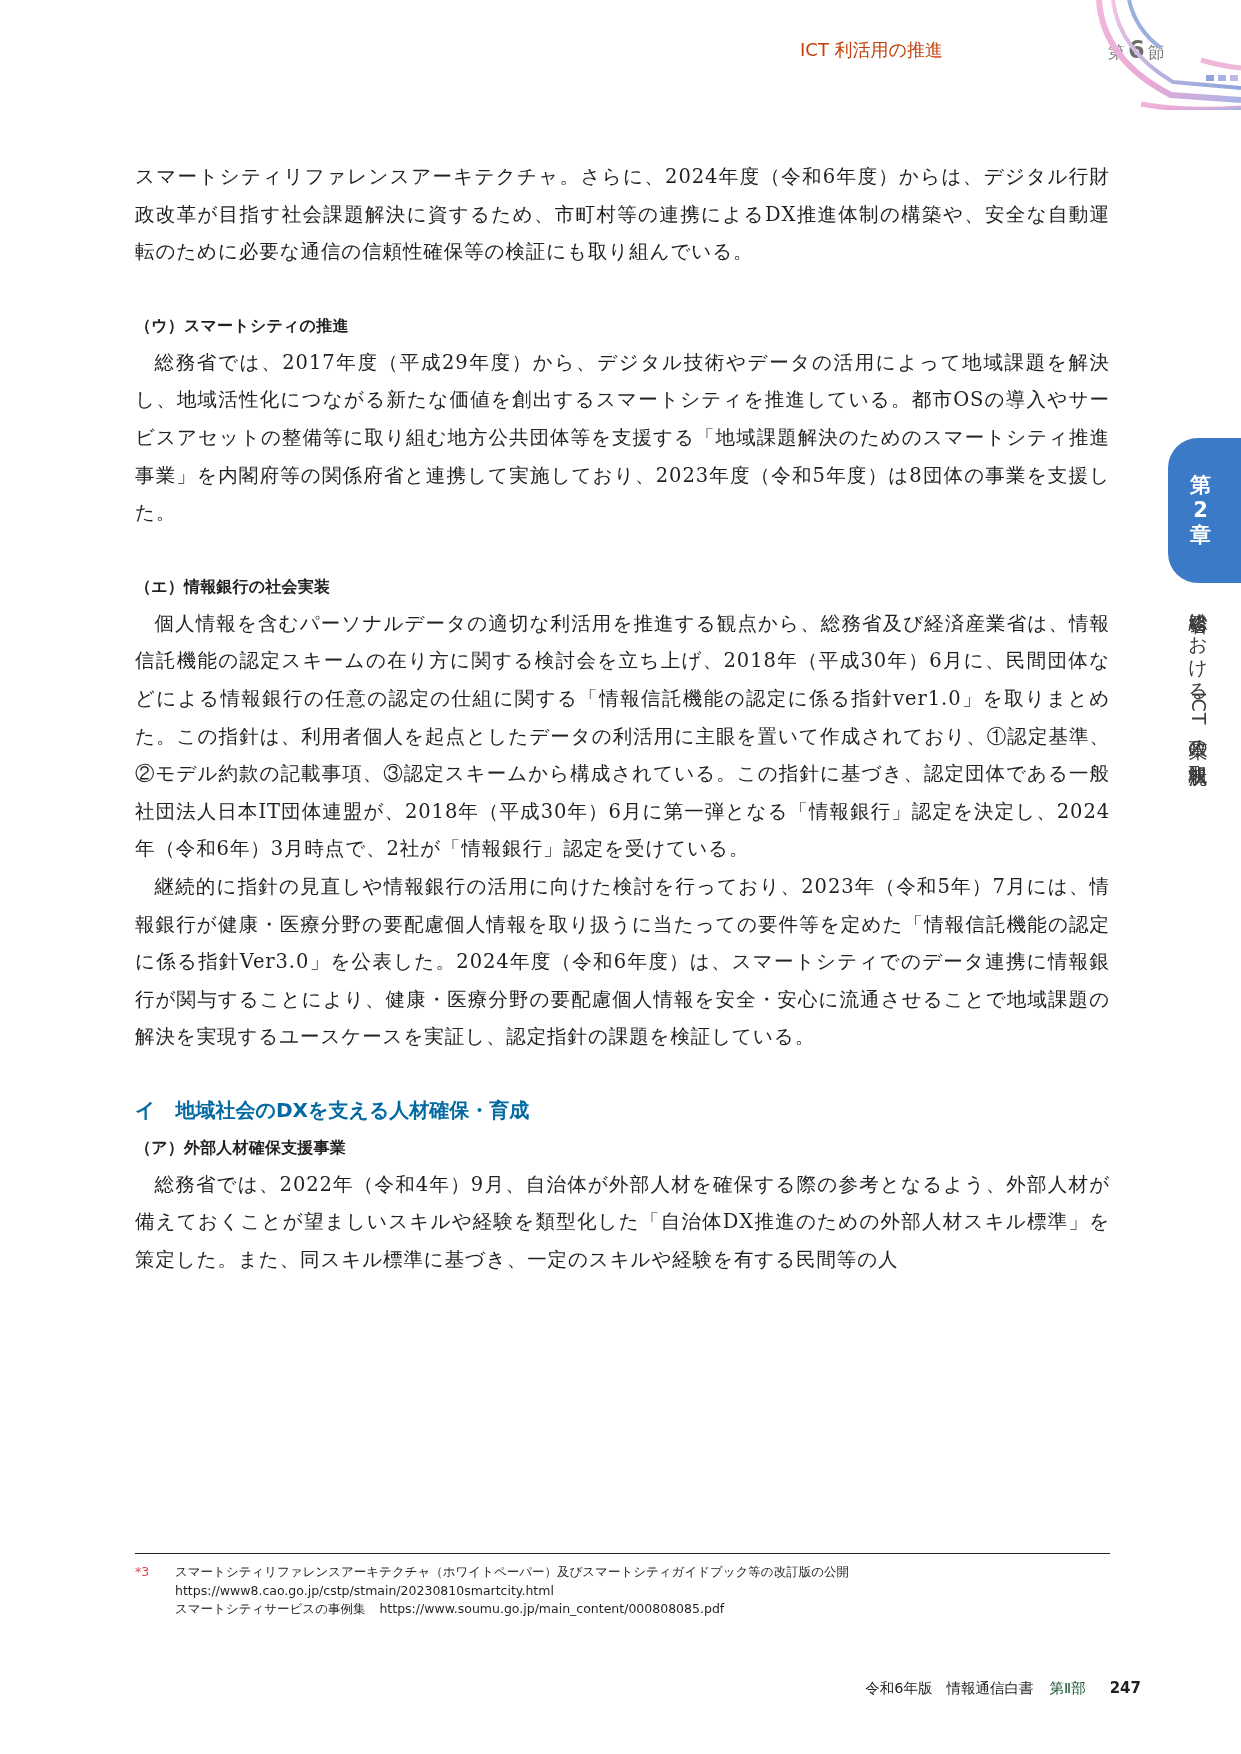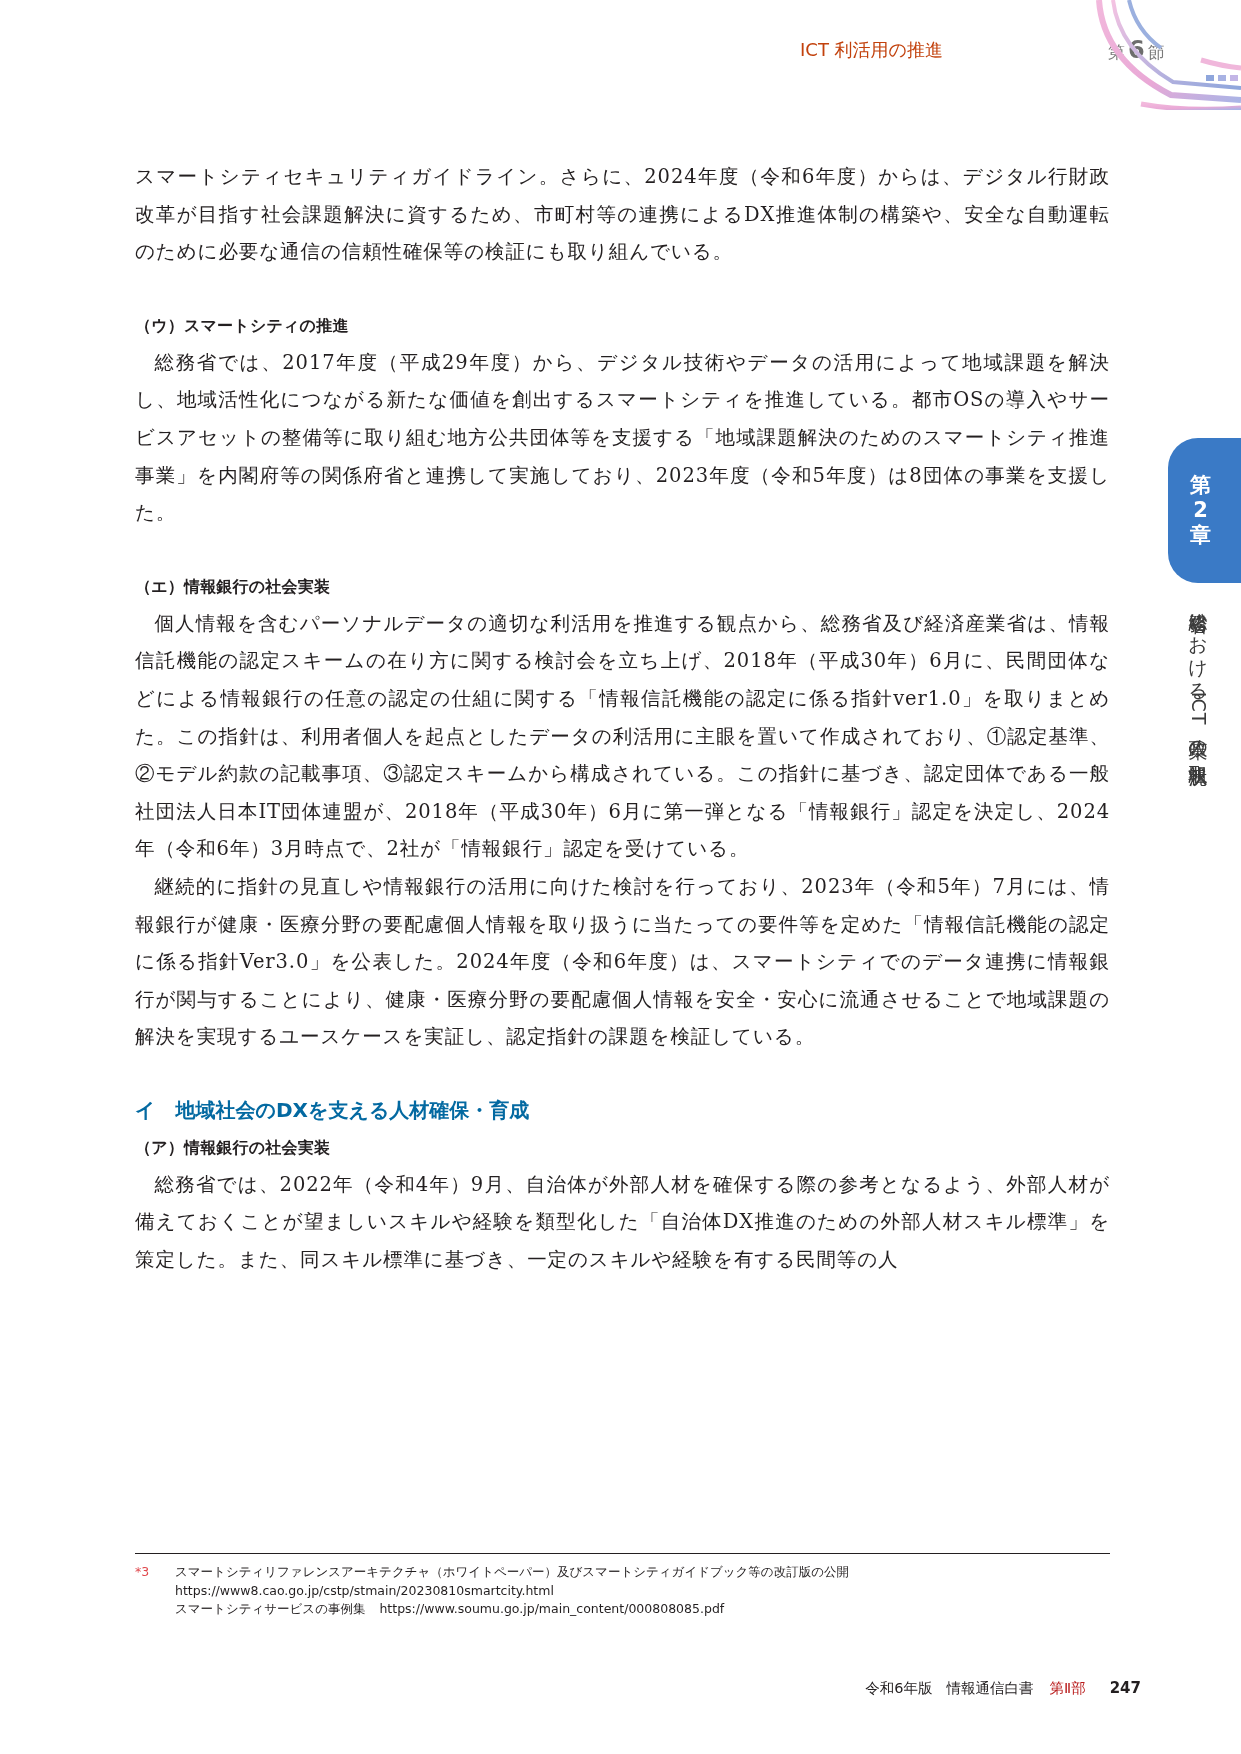--- a/index.html
+++ b/index.html
@@ -24,21 +24,21 @@
   .chapter-vertical { position: absolute; left: 1186px; top: 598px; writing-mode: vertical-rl; font-family: "DejaVu Sans", "Liberation Sans", sans-serif; font-size: 19px; color: #3a3a3a; letter-spacing: 1px; }
 
   .fn-rule { position: absolute; left: 135px; top: 1553px; width: 975px; height: 1px; background: #231f20; }
   .footnotes { position: absolute; left: 135px; top: 1563px; width: 975px; font-family: "DejaVu Sans", "Liberation Sans", sans-serif; font-size: 12.5px; line-height: 18.5px; color: #231f20; }
   .fn-row { display: flex; }
   .fn-mark { color: #e0484d; width: 40px; flex: none; }
   .fn-lines div { white-space: nowrap; }
   .fn-lines .gapw { display: inline-block; width: 14px; }
 
   .footer { position: absolute; top: 1679px; right: 100px; font-family: "DejaVu Sans", "Liberation Sans", sans-serif; font-size: 14.5px; color: #231f20; display: flex; align-items: baseline; }
-  .footer .part { color: #b91c1c; margin-left: 16px; }
+  .footer .part { color: #14532d; margin-left: 16px; }
   .footer .sep { margin-left: 14px; }
   .footer .page { font-weight: bold; margin-left: 24px; font-size: 15px; }
 </style>
 </head>
 <body>
 
 <div class="header-section">ICT 利活用の推進</div>
 <div class="header-chapter">
   <span>第</span><span class="num">6</span><span>節</span>
 </div>
@@ -58,34 +58,34 @@
   <path d="M22 0 Q28 50 82 82 L150 88" fill="none" stroke="url(#g2)" stroke-width="4"></path>
   <path d="M38 0 Q45 30 70 48" fill="none" stroke="#9bb0df" stroke-width="4"></path>
   <path d="M50 104 Q95 112 150 108" fill="none" stroke="url(#g1)" stroke-width="5"></path>
   <path d="M110 60 Q130 66 150 68" fill="none" stroke="#f0b7db" stroke-width="5"></path>
   <rect x="115" y="75" width="8" height="6" fill="#8fa6dc"></rect>
   <rect x="127" y="75" width="8" height="6" fill="#a8b2e3"></rect>
   <rect x="139" y="75" width="8" height="6" fill="#c3b5e6"></rect>
 </svg>
 
 <div class="content">
-  <p class="body noindent">スマートシティセキュリティガイドライン。さらに、2024年度（令和6年度）からは、デジタル行財政改革が目指す社会課題解決に資するため、市町村等の連携によるDX推進体制の構築や、安全な自動運転のために必要な通信の信頼性確保等の検証にも取り組んでいる。</p>
+  <p class="body noindent">スマートシティリファレンスアーキテクチャ。さらに、2024年度（令和6年度）からは、デジタル行財政改革が目指す社会課題解決に資するため、市町村等の連携によるDX推進体制の構築や、安全な自動運転のために必要な通信の信頼性確保等の検証にも取り組んでいる。</p>
   <div class="gap"></div>
 
   <h3 class="sub">（ウ）スマートシティの推進</h3>
   <p class="body">総務省では、2017年度（平成29年度）から、デジタル技術やデータの活用によって地域課題を解決し、地域活性化につながる新たな価値を創出するスマートシティを推進している。都市OSの導入やサービスアセットの整備等に取り組む地方公共団体等を支援する「地域課題解決のためのスマートシティ推進事業」を内閣府等の関係府省と連携して実施しており、2023年度（令和5年度）は8団体の事業を支援した。</p>
   <div class="gap"></div>
 
   <h3 class="sub">（エ）情報銀行の社会実装</h3>
   <p class="body">個人情報を含むパーソナルデータの適切な利活用を推進する観点から、総務省及び経済産業省は、情報信託機能の認定スキームの在り方に関する検討会を立ち上げ、2018年（平成30年）6月に、民間団体などによる情報銀行の任意の認定の仕組に関する「情報信託機能の認定に係る指針ver1.0」を取りまとめた。この指針は、利用者個人を起点としたデータの利活用に主眼を置いて作成されており、①認定基準、②モデル約款の記載事項、③認定スキームから構成されている。この指針に基づき、認定団体である一般社団法人日本IT団体連盟が、2018年（平成30年）6月に第一弾となる「情報銀行」認定を決定し、2024年（令和6年）3月時点で、2社が「情報銀行」認定を受けている。</p>
   <p class="body">継続的に指針の見直しや情報銀行の活用に向けた検討を行っており、2023年（令和5年）7月には、情報銀行が健康・医療分野の要配慮個人情報を取り扱うに当たっての要件等を定めた「情報信託機能の認定に係る指針Ver3.0」を公表した。2024年度（令和6年度）は、スマートシティでのデータ連携に情報銀行が関与することにより、健康・医療分野の要配慮個人情報を安全・安心に流通させることで地域課題の解決を実現するユースケースを実証し、認定指針の課題を検証している。</p>
   <div class="gap"></div>
 
   <h2 class="sec">イ　地域社会のDXを支える人材確保・育成</h2>
-  <h3 class="sub">（ア）情報銀行の社会実装</h3>
+  <h3 class="sub">（ア）外部人材確保支援事業</h3>
   <p class="body">総務省では、2022年（令和4年）9月、自治体が外部人材を確保する際の参考となるよう、外部人材が備えておくことが望ましいスキルや経験を類型化した「自治体DX推進のための外部人材スキル標準」を策定した。また、同スキル標準に基づき、一定のスキルや経験を有する民間等の人</p>
 </div>
 
 <div class="chapter-tab">
   <span>第</span>
   <span>2</span>
   <span>章</span>
 </div>
 <div class="chapter-vertical">総務省におけるICT政策の取組状況</div>
 

